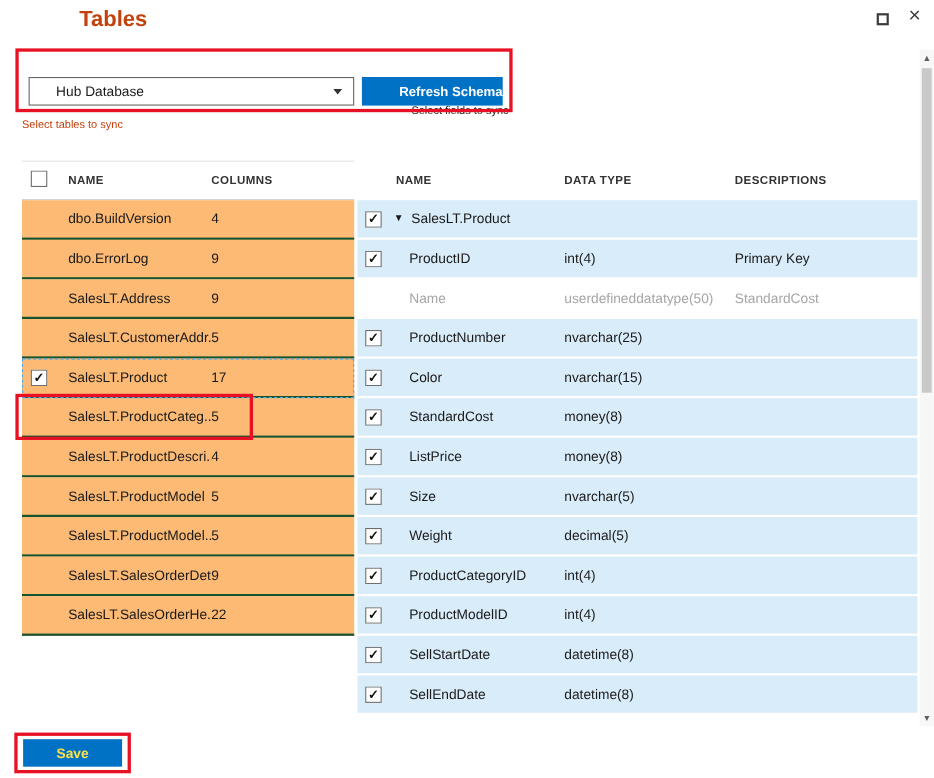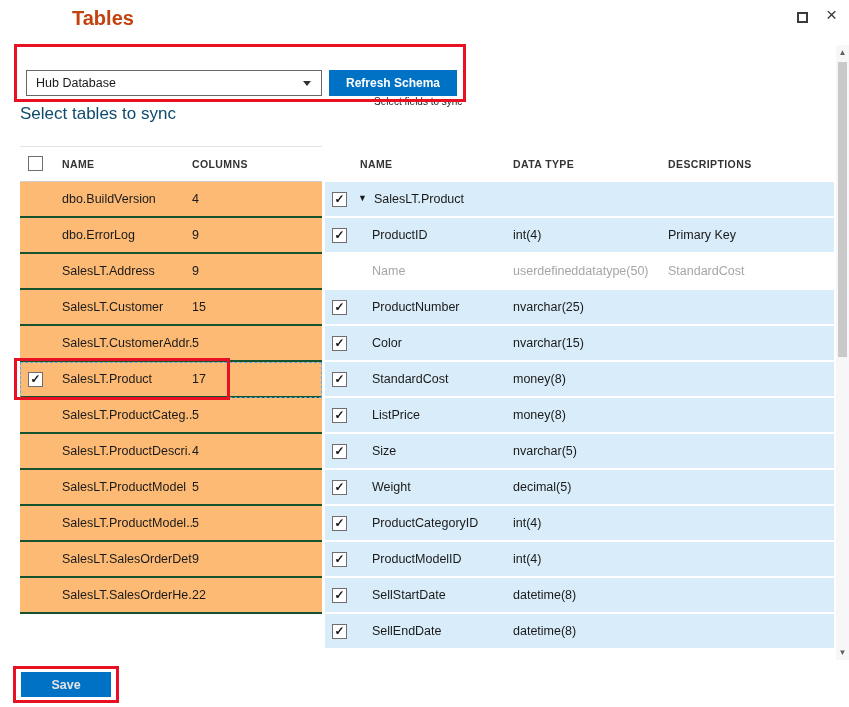--- a/index.html
+++ b/index.html
@@ -21,35 +21,35 @@
   .annotation { position: absolute; border: 3px solid #e81123; pointer-events: none; z-index: 5; }
   .ann-db   { left: 14px; top: 44px;  width: 452px; height: 58px; }
   .ann-row  { left: 14px; top: 358px; width: 216px; height: 42px; }
   .ann-save { left: 13px; top: 666px; width: 106px; height: 37px; }
 
   
   .db-label { position: absolute; left: 26px; top: 70px; font-size: 12px; color: #333; }
   .db-select {
     position: absolute; left: 26px; top: 70px; width: 296px; height: 26px;
     border: 1px solid #666; background: #fff; font-size: 12.5px; line-height: 24px;
-    padding-left: 9px; cursor: pointer;
+    padding-left: 24px; cursor: pointer;
   }
   .chev {
     position: absolute; right: 10px; top: 10px; width: 0; height: 0;
     border-left: 4px solid transparent; border-right: 4px solid transparent;
     border-top: 5px solid #333;
   }
   .refresh-btn {
     position: absolute; left: 329px; top: 70px; width: 128px; height: 26px;
     background: #0072c6; color: #fff; border: none; font-family: inherit;
-    font-size: 12px; font-weight: bold; cursor: pointer;
-  }
-
-  
-  .left-title  { position: absolute; left: 20px;  top: 105px; font-size: 17px; line-height: 17px; color: #0c4a6e; }
+    font-size: 12px; font-weight: bold; cursor: pointer; text-align: right;
+  }
+
+  
+  .left-title  { position: absolute; left: 20px;  top: 105px; font-size: 10px; line-height: 17px; color: #c2410c; }
   .right-title { position: absolute; left: 326px; top: 96px; font-size: 10px; color: #1a1a1a; margin-left: 48px; }
 
   
   .left-table { position: absolute; left: 20px; top: 146px; width: 302px; }
   .lheader, .lrow { display: grid; grid-template-columns: 42px 130px 1fr; align-items: center; height: 36px; }
   .lheader {
     border-top: 1px solid #e3e3e3; border-bottom: 1px solid #cfcfcf;
     font-size: 10.5px; font-weight: bold; letter-spacing: .4px; color: #333;
   }
   .lrow { border-bottom: 2px solid #14532d; font-size: 12.5px; cursor: pointer; background: #fdba74; }
@@ -81,21 +81,21 @@
   
   .scrollbar { position: absolute; right: 0; top: 45px; width: 13px; height: 615px; background: #f7f7f7; }
   .scroll-up, .scroll-down { position: absolute; left: 0; width: 13px; text-align: center; font-size: 8px; color: #5f5f5f; cursor: pointer; }
   .scroll-up { top: 3px; }
   .scroll-down { bottom: 3px; }
   .scroll-thumb { position: absolute; left: 2px; top: 17px; width: 9px; height: 295px; background: #c9c9c9; cursor: pointer; }
 
   
   .save-btn {
     position: absolute; left: 21px; top: 672px; width: 90px; height: 25px;
-    background: #0072c6; color: #e5e5e5; border: none; font-family: inherit;
+    background: #0072c6; color: #fde047; border: none; font-family: inherit;
     font-size: 12.5px; font-weight: bold; cursor: pointer;
   }
 </style>
 </head>
 <body>
 
 <div class="window">
 
   <div class="title">Tables</div>
   <span class="maxbox"></span>
@@ -127,25 +127,20 @@
         </div>
         <div class="lrow">
           <div class="cell"></div>
           <div class="cell">dbo.ErrorLog</div>
           <div class="cell">9</div>
         </div>
         <div class="lrow">
           <div class="cell"></div>
           <div class="cell">SalesLT.Address</div>
           <div class="cell">9</div>
-        </div>
-        <div class="lrow">
-          <div class="cell"></div>
-          <div class="cell">SalesLT.Customer</div>
-          <div class="cell">15</div>
         </div>
         <div class="lrow">
           <div class="cell"></div>
           <div class="cell">SalesLT.CustomerAddr...</div>
           <div class="cell">5</div>
         </div>
         <div class="lrow selected">
           <div class="cell"><span class="checkbox">✓</span></div>
           <div class="cell">SalesLT.Product</div>
           <div class="cell">17</div>

